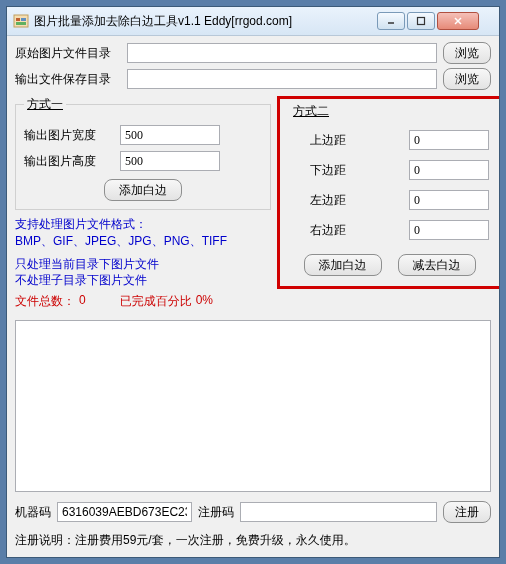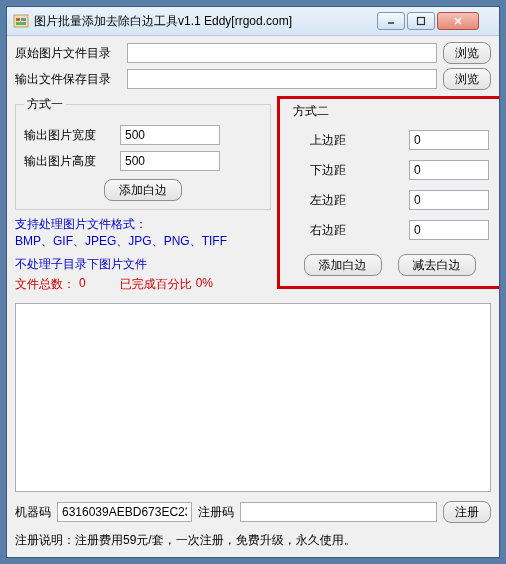--- a/index.html
+++ b/index.html
@@ -16,24 +16,24 @@
 .client { flex: 1; background: #f0f0f0; padding: 6px 8px 8px 8px; display: flex; flex-direction: column; gap: 4px; overflow: hidden; }
 .row { display: flex; align-items: center; gap: 6px; }
 .lbl { width: 106px; color: #000; }
 input.txt { border: 1px solid #abadb3; padding: 2px 4px; height: 20px; background: #fff; }
 input.big { flex: 1; }
 .btn { border: 1px solid #8e8f8f; background: linear-gradient(#f7f7f7,#e3e3e3); padding: 2px 10px; height: 22px; cursor: pointer; border-radius: 8px; min-width: 48px; }
 .btn.wide { min-width: 64px; padding: 2px 14px; }
 .two-col { display: flex; gap: 6px; margin-top: 2px; align-items: flex-start; }
 .left-col { flex: 0 0 256px; }
 fieldset { border: 1px solid #d0d0d0; padding: 6px 8px 8px 8px; }
-legend { padding: 0 3px; color: #000; }
+legend { padding: 0 3px; color: #000; text-decoration: underline; }
 .frow { display: flex; align-items: center; gap: 6px; margin-top: 6px; }
 .flbl { width: 90px; font-family: Liberation Serif, serif; }
-.frow input.txt { width: 100px; }
+.frow input.txt { width: 100px; font-family: Liberation Serif, serif; }
 .center-btn { text-align: center; margin-top: 8px; }
 .support { color: #0000cc; margin-top: 6px; line-height: 1.4; }
 .note { color: #0000cc; margin-top: 6px; line-height: 1.4; }
 .stats { color: #cc0000; margin-top: 4px; display: flex; gap: 6px; }
 .stats span { display: inline-flex; gap: 4px; }
 .right-col { flex: 1; border: 3px solid #d00000; padding: 4px; }
 .right-col fieldset { border: none; padding: 0 6px 6px 6px; }
 .right-col legend { color: #000; }
 .right-col .frow { margin-top: 10px; gap: 39px; }
 .right-col .flbl { width: 60px; margin-left: 20px; }
@@ -110,20 +110,21 @@
           <div class="center-btn">
             <button class="btn wide">添加白边</button>
           </div>
         </fieldset>
 
         <div class="support">
           <div>支持处理图片文件格式：</div>
           <div>BMP、GIF、JPEG、JPG、PNG、TIFF</div>
         </div>
         <div class="note">
+          <div>只处理当前目录下图片文件</div>
           <div>不处理子目录下图片文件</div>
         </div>
         <div class="stats">
           <span>
             <span>文件总数：</span>
             <span>0</span>
           </span>
           <span style="margin-left:28px;">
             <span>已完成百分比</span>
             <span>0%</span>

